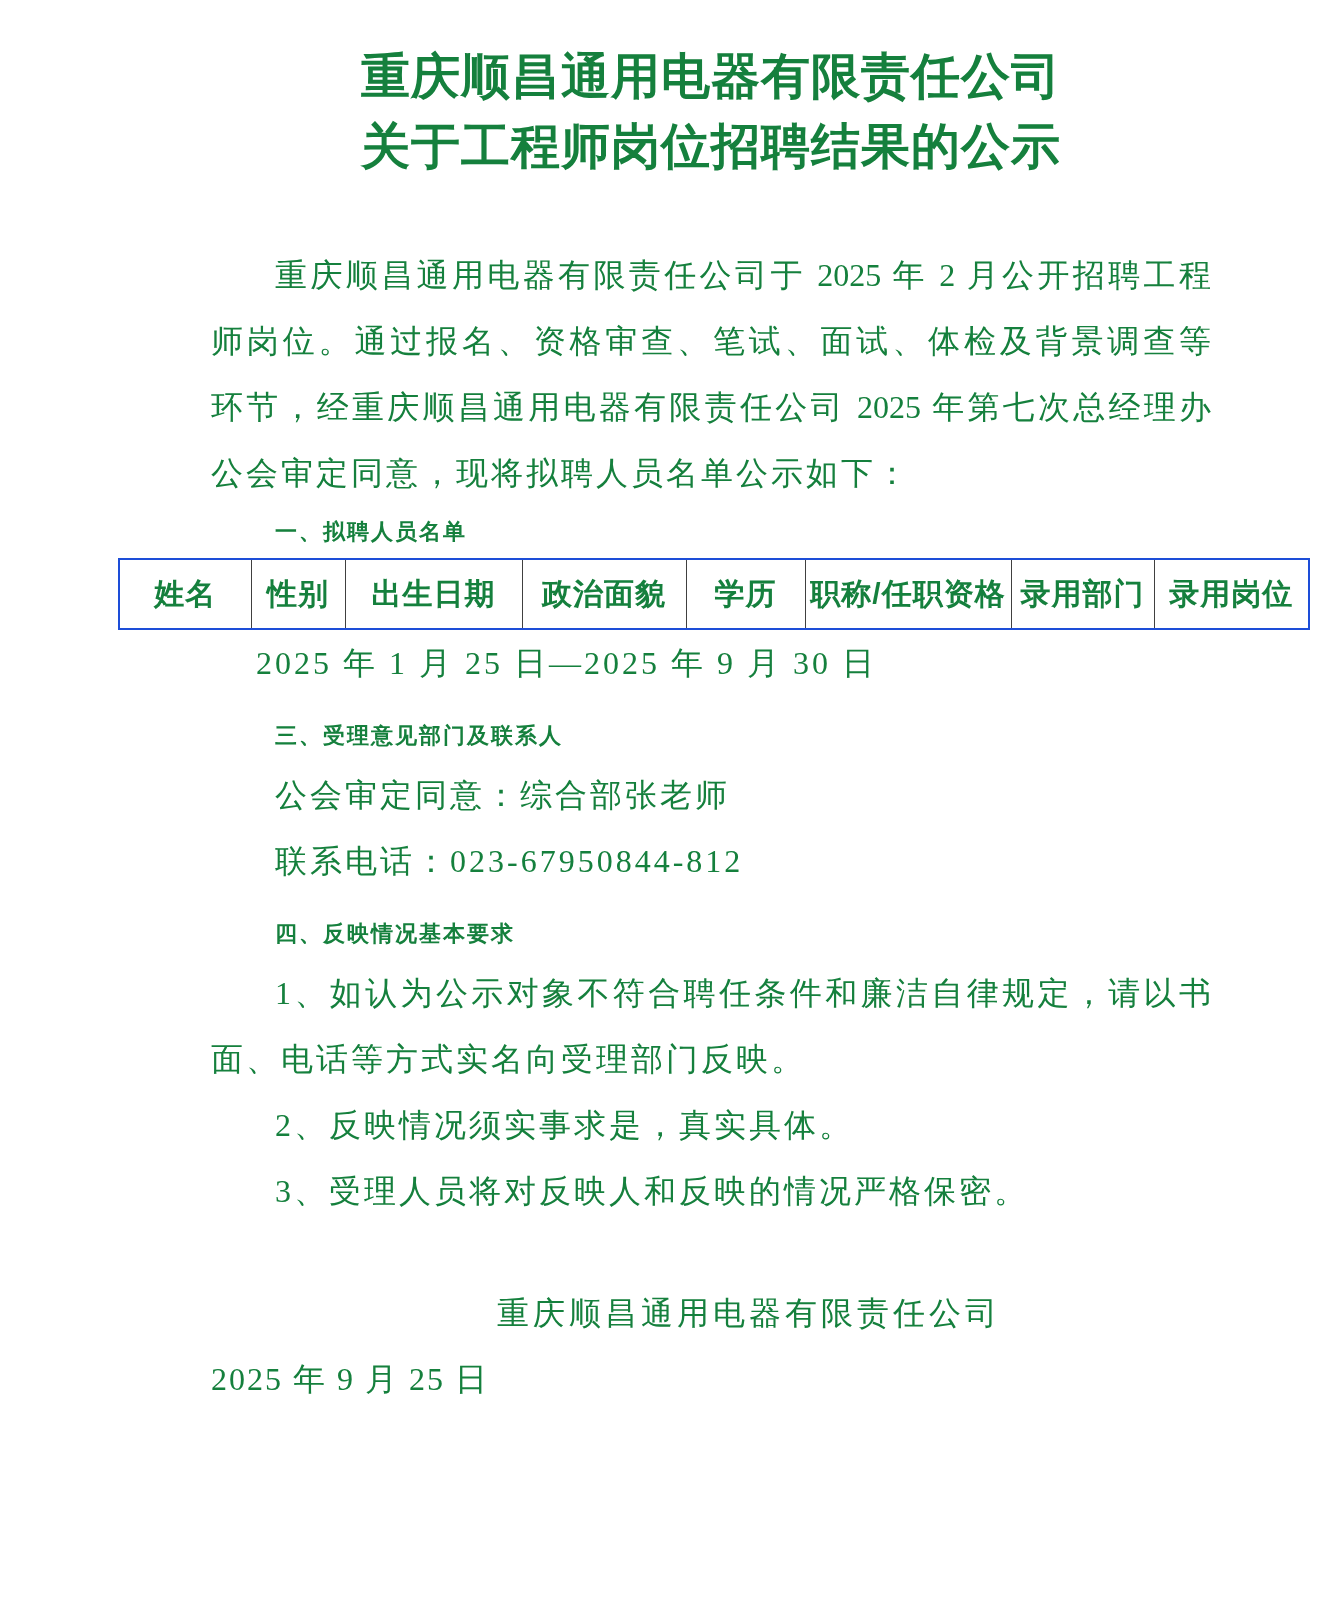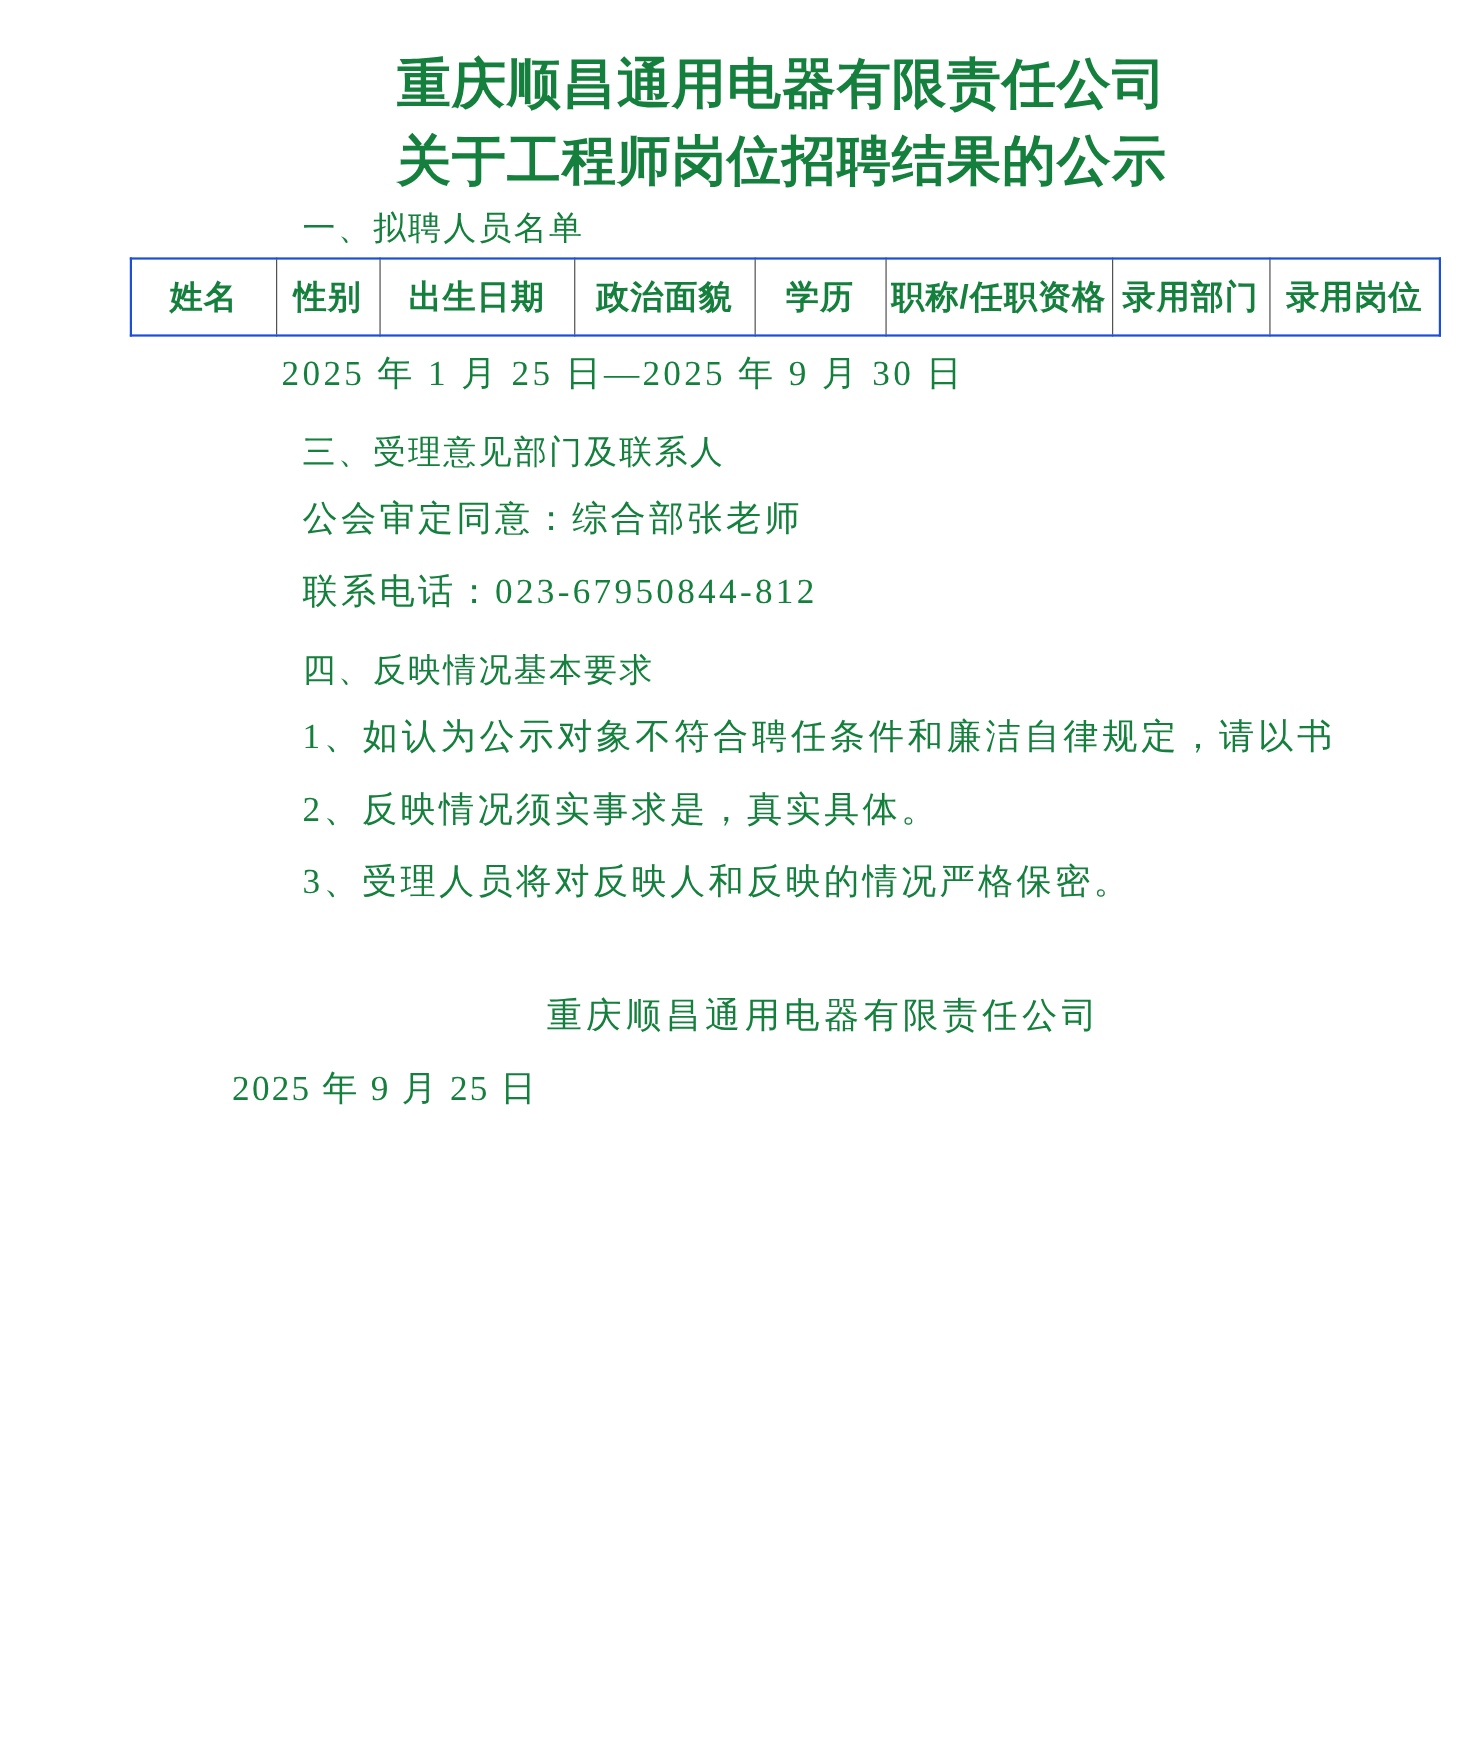--- a/index.html
+++ b/index.html
@@ -37,22 +37,22 @@
     text-align: justify;
     text-align-last: justify;
     letter-spacing: 0;
     white-space: normal;
   }
   .ind { text-indent: 64px; }
   .ind2 { padding-left: 64px; }
 
   .sec-heading {
     font-family: "Liberation Sans", "DejaVu Sans", sans-serif;
-    font-weight: 400;
-    font-size: 30px;
+    font-weight: 700;
+    font-size: 22px;
     line-height: 52px;
     padding-left: 64px;
     letter-spacing: 2px;
   }
   .h2 { margin-top: 26px; }
   .h3 { margin-top: 14px; }
   .h4 { margin-top: 14px; }
 
   .roster {
     border-collapse: collapse;
@@ -94,20 +94,26 @@
 <body>
 
 <div class="page">
   <div class="inner">
 
     <div>
       <div class="title-line">重庆顺昌通用电器有限责任公司</div>
       <div class="title-line">关于工程师岗位招聘结果的公示</div>
     </div>
 
+    <div class="intro">
+      <div class="bline jl ind">重庆顺昌通用电器有限责任公司于 2025 年 2 月公开招聘工程</div>
+      <div class="bline jl">师岗位。通过报名、资格审查、笔试、面试、体检及背景调查等</div>
+      <div class="bline jl">环节，经重庆顺昌通用电器有限责任公司 2025 年第七次总经理办</div>
+      <div class="bline">公会审定同意，现将拟聘人员名单公示如下：</div>
+    </div>
 
     <div class="sec-heading">一、拟聘人员名单</div>
 
     <table class="roster">
       <colgroup>
         <col style="width:132px">
           <col style="width:94px">
           <col style="width:177px">
           <col style="width:164px">
         <col style="width:119px">
@@ -130,20 +136,21 @@
       </table>
 
     <div class="bline date-line">2025 年 1 月 25 日—2025 年 9 月 30 日</div>
 
     <div class="sec-heading h3">三、受理意见部门及联系人</div>
     <div class="bline ind2">公会审定同意：综合部张老师</div>
     <div class="bline ind2">联系电话：023-67950844-812</div>
 
     <div class="sec-heading h4">四、反映情况基本要求</div>
     <div class="bline jl ind">1、如认为公示对象不符合聘任条件和廉洁自律规定，请以书</div>
+    <div class="bline">面、电话等方式实名向受理部门反映。</div>
     <div class="bline ind2">2、反映情况须实事求是，真实具体。</div>
     <div class="bline ind2">3、受理人员将对反映人和反映的情况严格保密。</div>
 
     <div class="footer">
       <div class="bline company">重庆顺昌通用电器有限责任公司</div>
       <div class="bline sigdate">2025 年 9 月 25 日</div>
     </div>
 
   </div>
 </div>

